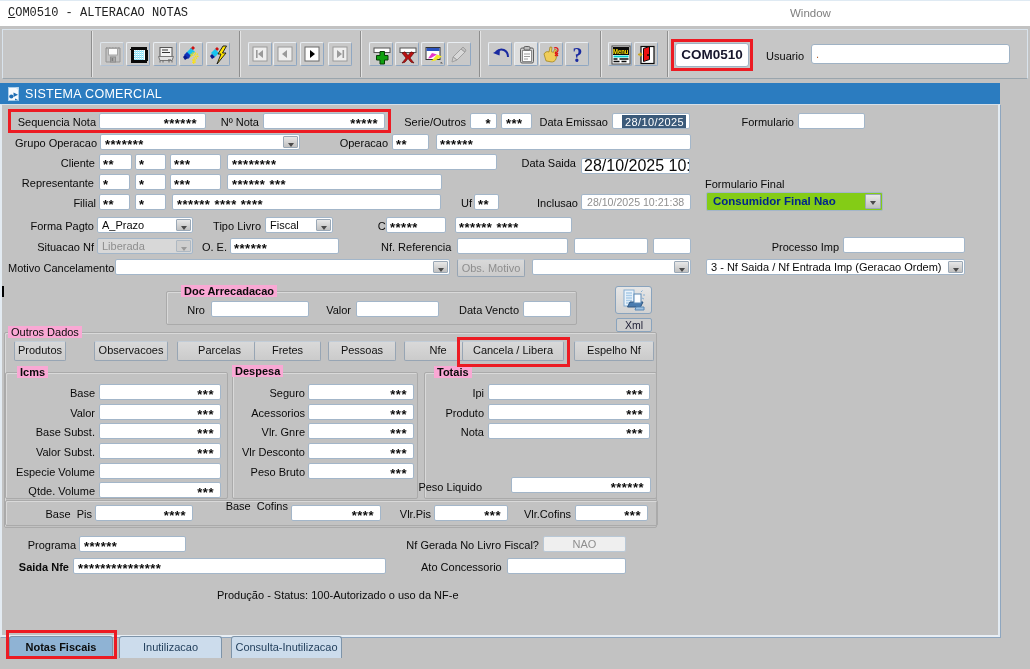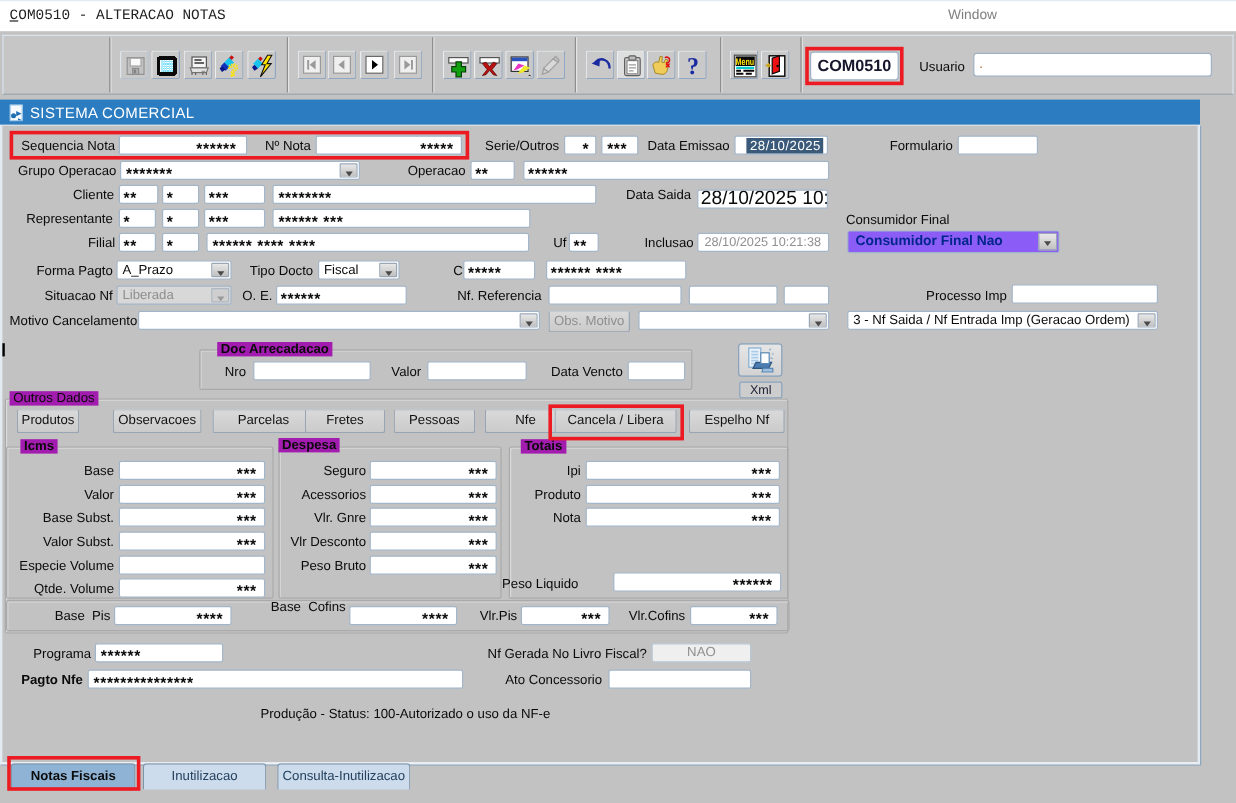--- a/index.html
+++ b/index.html
@@ -6,21 +6,21 @@
 .l{position:absolute;white-space:nowrap;font-size:11px}
 .lr{position:absolute;white-space:nowrap;font-size:11px;text-align:right}
 .f{position:absolute;height:16px;background:#fff;border:1px solid #a3b6c9;border-radius:2px;font-size:11px;line-height:14px;padding:0 3px;white-space:nowrap;overflow:hidden}
 .a{position:relative;top:2.5px;font-weight:700;font-size:13px;letter-spacing:.5px}
 .ar{position:absolute;right:1px;top:1px;bottom:1px;width:15px;background:linear-gradient(#e8e8e8,#c0c0c0);border:1px solid #9aa8b6;border-radius:1px}
 .ar:after{content:"";position:absolute;left:3.5px;top:5.5px;border:3.8px solid transparent;border-top:4.8px solid #4a4a4a}
 .ar.d{background:#cfcfcf;border-color:#aeb8c2}
 .ar.d:after{border-top-color:#9a9a9a}
 .btn{position:absolute;height:20px;background:linear-gradient(#d9d9d9,#cbcbcb);border:1px solid #97a5b4;border-top-color:#c2cdd8;border-radius:2px;font-size:11px;text-align:center;line-height:17px;color:#111;white-space:nowrap}
 .grp{position:absolute;border:1px solid #aaaaaa;border-radius:2px;box-shadow:inset 1px 1px 0 #d9d9d9}
-.gl{position:absolute;background:#a21caf;padding:0 3px;font-weight:700;white-space:nowrap}
+.gl{position:absolute;background:#f9a8d4;padding:0 3px;font-weight:700;white-space:nowrap}
 .red{position:absolute;border:3px solid #ec1b23;z-index:30}
 .tb{position:absolute;top:42px;width:24px;height:24px;background:#c9c9c9;border:1px solid;border-color:#e9eef3 #8fa7c2 #8fa7c2 #e9eef3;border-radius:2px}
 .tb svg{position:absolute;left:2px;top:2px}
 .sep{position:absolute;top:31px;width:1px;height:46px;background:#8e8e8e;box-shadow:1px 0 0 #e4e4e4}
 .tab{position:absolute;top:636px;height:22px;border:1px solid #7e94a9;border-bottom:none;border-radius:3px 3px 0 0;text-align:center;line-height:20px;font-size:11px}
 </style></head><body>
 
 <div style="position:absolute;left:0;top:0;width:1030px;height:26px;background:#ffffff;border-top:1px solid #dfeaf3"></div>
 <div class="l" style="left:8px;top:6px;font-family:'Liberation Mono',monospace;font-size:12px;color:#222"><span style="text-decoration:underline">C</span>OM0510 - ALTERACAO NOTAS</div>
 <div class="l" style="left:790px;top:7px;color:#7f7f7f;font-size:11.5px">Window</div>
@@ -231,26 +231,26 @@
 
 <div class="lr" style="left:26px;top:197px;width:70px">Filial</div>
 <div class="f" style="left:99px;top:194px;width:31px;padding-left:3px"><span class="a">**</span></div>
 <div class="f" style="left:135px;top:194px;width:31px;padding-left:3px"><span class="a">*</span></div>
 <div class="f" style="left:172px;top:194px;width:269px;padding-left:4px"><span class="a">****** **** ****</span></div>
 <div class="lr" style="left:452px;top:197px;width:20px">Uf</div>
 <div class="f" style="left:474px;top:194px;width:25px;padding-left:3px"><span class="a">**</span></div>
 <div class="lr" style="left:508px;top:197px;width:70px">Inclusao</div>
 <div class="f" style="left:581px;top:194px;width:110px;color:#909090;padding:0 5px;font-size:10.6px">28/10/2025 10:21:38</div>
 
-<div class="l" style="left:705px;top:178px">Consumidor Final</div>
-<div class="f" style="left:706px;top:192px;width:177px;height:19px;background:#8b5cf6;line-height:16px;padding-left:6px;font-weight:700;color:#00268b;font-size:11.5px">Consumidor Final Nao<i class="ar" style="width:16px"></i></div>
+<div class="l" style="left:705px;top:178px">Formulario Final</div>
+<div class="f" style="left:706px;top:192px;width:177px;height:19px;background:#84cc16;line-height:16px;padding-left:6px;font-weight:700;color:#00268b;font-size:11.5px">Consumidor Final Nao<i class="ar" style="width:16px"></i></div>
 
 <div class="lr" style="left:14px;top:220px;width:80px">Forma Pagto</div>
 <div class="f" style="left:97px;top:217px;width:96px;padding-left:4px">A_Prazo<i class="ar"></i></div>
-<div class="lr" style="left:201px;top:220px;width:60px">Tipo Docto</div>
+<div class="lr" style="left:201px;top:220px;width:60px">Tipo Livro</div>
 <div class="f" style="left:265px;top:217px;width:68px;padding-left:4px">Fiscal<i class="ar"></i></div>
 <div class="lr" style="left:361px;top:220px;width:40px">Cfop</div>
 <div class="f" style="left:386px;top:217px;width:60px;padding-left:3px"><span class="a">*****</span></div>
 <div class="f" style="left:455px;top:217px;width:117px;padding-left:3px"><span class="a">****** ****</span></div>
 
 <div class="lr" style="left:14px;top:241px;width:80px">Situacao Nf</div>
 <div class="f" style="left:97px;top:238px;width:96px;padding-left:4px;background:#d8d8d8;color:#8e8e8e">Liberada<i class="ar d"></i></div>
 <div class="lr" style="left:197px;top:241px;width:30px">O. E.</div>
 <div class="f" style="left:230px;top:238px;width:109px;padding-left:3px"><span class="a">******</span></div>
 <div class="lr" style="left:381px;top:241px;width:52px">Nf. Referencia</div>
@@ -351,21 +351,21 @@
 <div class="f" style="left:291px;top:505px;width:90px;text-align:right;padding-right:6px"><span class="a">****</span></div>
 <div class="lr" style="left:381px;top:508px;width:50px">Vlr.Pis</div>
 <div class="f" style="left:434px;top:505px;width:74px;text-align:right;padding-right:6px"><span class="a">***</span></div>
 <div class="lr" style="left:511px;top:508px;width:60px">Vlr.Cofins</div>
 <div class="f" style="left:575px;top:505px;width:73px;text-align:right;padding-right:6px"><span class="a">***</span></div>
 
 <div class="lr" style="left:16px;top:539px;width:60px">Programa</div>
 <div class="f" style="left:79px;top:536px;width:107px;padding-left:4px"><span class="a">******</span></div>
 <div class="lr" style="left:399px;top:539px;width:140px">Nf Gerada No Livro Fiscal?</div>
 <div class="f" style="left:543px;top:536px;width:83px;text-align:center;color:#8e8e8e;background:#efefef;border-color:#b9c8d6">NAO</div>
-<div class="lr" style="left:9px;top:561px;width:60px;font-weight:700">Pagto Nfe</div>
+<div class="lr" style="left:9px;top:561px;width:60px;font-weight:700">Saida Nfe</div>
 <div class="f" style="left:73px;top:558px;width:313px;padding-left:4px"><span class="a">***************</span></div>
 <div class="lr" style="left:421px;top:561px;width:80px">Ato Concessorio</div>
 <div class="f" style="left:507px;top:558px;width:119px"></div>
 
 <div class="l" style="left:217px;top:589px">Produção - Status: 100-Autorizado o uso da NF-e</div>
 
 <div class="tab" style="left:9px;width:104px;background:#8fb3d4;color:#0c0c0c;font-weight:700">Notas Fiscais</div>
 <div class="tab" style="left:119px;width:103px;background:#ccdcec;color:#24415e">Inutilizacao</div>
 <div class="tab" style="left:231px;width:111px;background:#ccdcec;color:#24415e">Consulta-Inutilizacao</div>
 <div class="red" style="left:6px;top:630px;width:111px;height:29px"></div>

